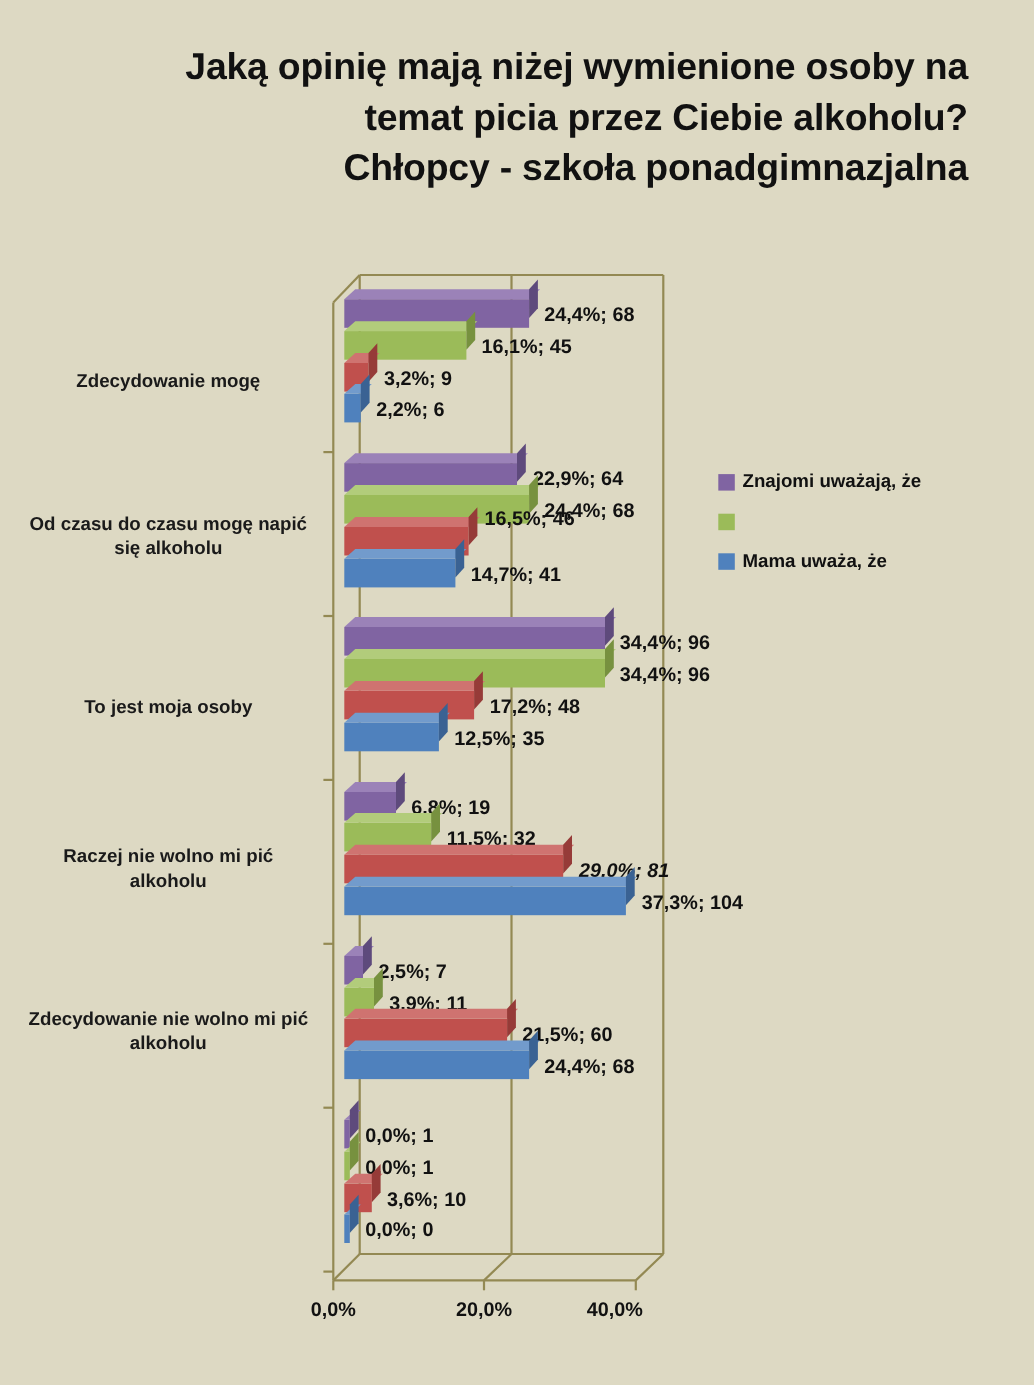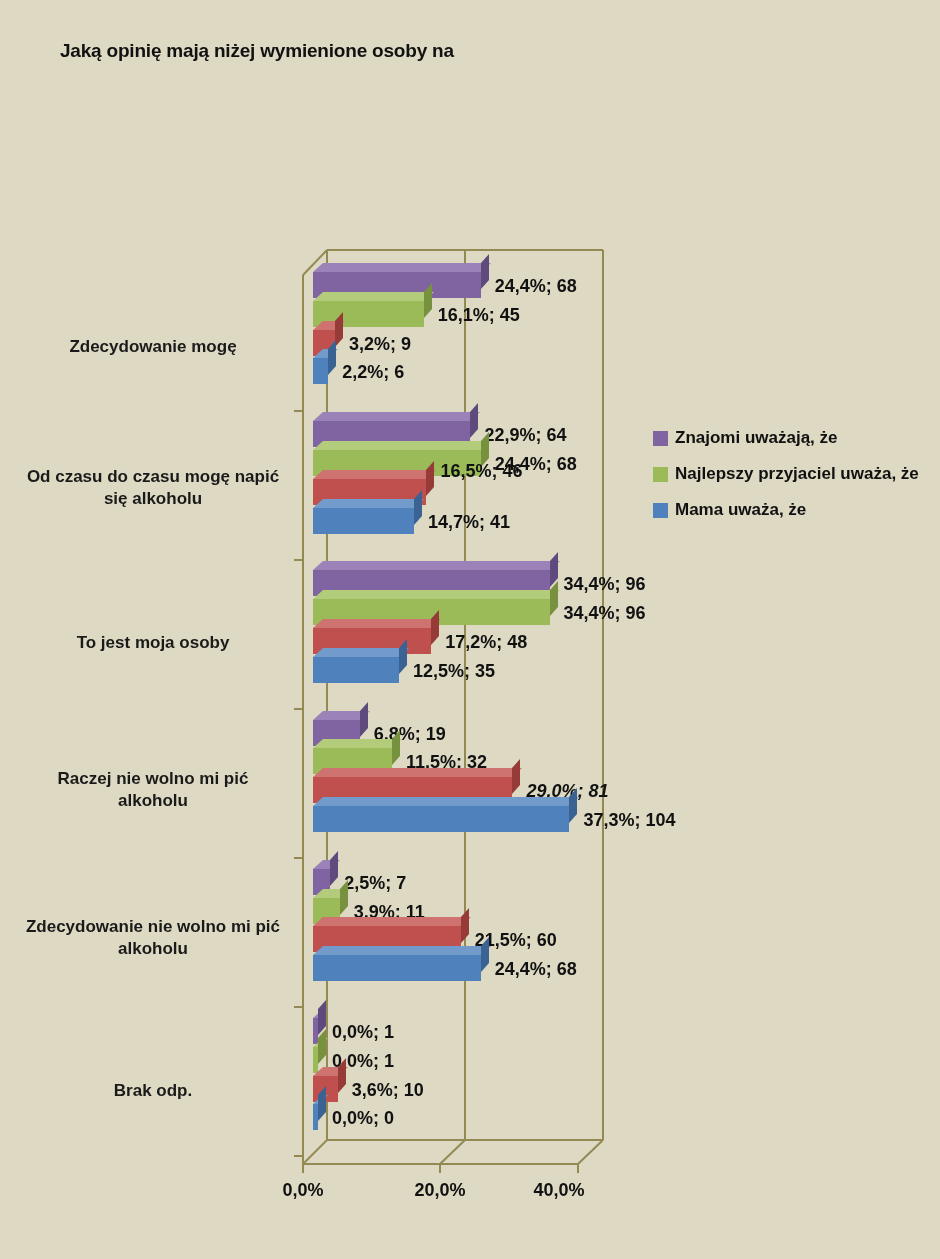--- a/index.html
+++ b/index.html
@@ -21,22 +21,22 @@
     width: 940px;
     height: 1259px;
   }
 
   
   .chart-title {
     position: absolute;
     left: 60px;
     top: 38px;
     width: 820px;
-    text-align: left;
-    font-size: 19px;
+    text-align: right;
+    font-size: 34px;
     font-weight: bold;
     color: #111111;
     line-height: 1.36;
     letter-spacing: -0.2px;
   }
   .chart-title .tline { display: block; }
 
   
   .plot-svg {
     position: absolute;
@@ -134,20 +134,22 @@
     text-align: center;
   }
 </style>
 </head>
 <body>
 
 <div id="chart-root">
 
   <div class="chart-title">
     <span class="tline">Jaką opinię mają niżej wymienione osoby na</span>
+    <span class="tline">temat picia przez Ciebie alkoholu?</span>
+    <span class="tline">Chłopcy - szkoła ponadgimnazjalna</span>
   </div>
 
   <svg class="plot-svg" viewBox="0 0 940 1259" width="940" height="1259">
     <g stroke="#938953" stroke-width="2" fill="none">
 
       <line x1="303" y1="1164" x2="578" y2="1164"></line>
 
       <line x1="303" y1="1164" x2="327" y2="1140"></line>
       <line x1="440" y1="1164" x2="465" y2="1140"></line>
       <line x1="578" y1="1164" x2="603" y2="1140"></line>
@@ -188,23 +190,20 @@
     <div>To jest moja osoby</div>
   </div>
   <div class="cat-label" style="top:768px">
     <div>Raczej nie wolno mi pić</div>
     <div>alkoholu</div>
   </div>
   <div class="cat-label" style="top:916px">
     <div>Zdecydowanie nie wolno mi pić</div>
     <div>alkoholu</div>
   </div>
-  <div class="cat-label" style="top:1080px">
-    <div>Brak odp.</div>
-  </div>
 
   <div id="bars-layer">
       <div class="bar" style="left: 313px; top: 272px; width: 167.75px;">
         <div class="face" style="background: rgb(128, 100, 162);"></div>
         <div class="top" style="background: rgb(155, 130, 184);"></div>
         <div class="side" style="background: rgb(94, 74, 124);"></div>
       </div>
       <div class="data-label" style="left: 494.75px; top: 277px;">24,4%; 68</div>
       <div class="bar" style="left: 313px; top: 300.8px; width: 110.688px;">
         <div class="face" style="background: rgb(155, 187, 89);"></div>
@@ -350,21 +349,20 @@
   <div class="x-tick" style="left:395px; top:1180px">20,0%</div>
   <div class="x-tick" style="left:514px; top:1180px">40,0%</div>
 
   <div class="legend">
     <div class="legend-item">
       <span class="legend-swatch" style="background:#8064A2"></span>
       <span class="legend-text">Znajomi uważają, że</span>
     </div>
     <div class="legend-item">
       <span class="legend-swatch" style="background:#9BBB59"></span>
-      <span class="legend-text">Najlepszy przyjaciel uważa, że</span>
     </div>
     <div class="legend-item">
       <span class="legend-swatch" style="background:#4F81BD"></span>
       <span class="legend-text">Mama uważa, że</span>
     </div>
   </div>
 
 </div>
 
 </body></html>

